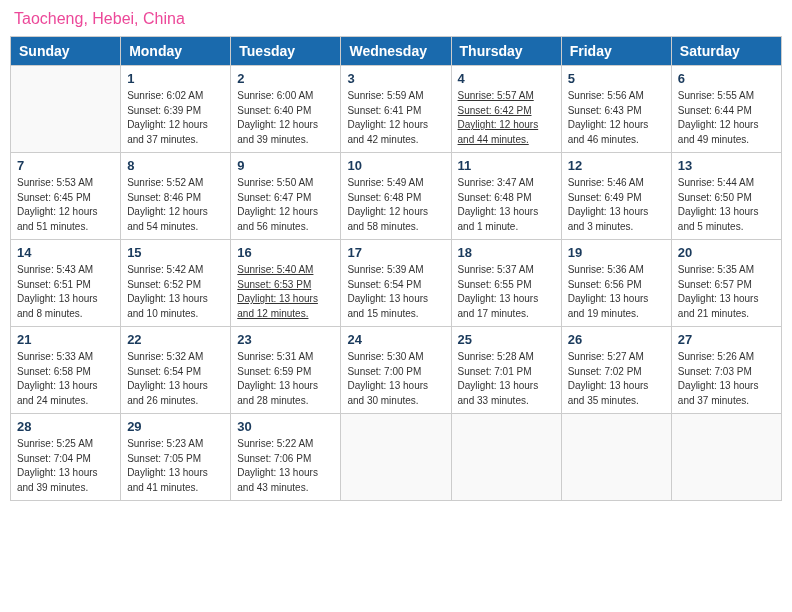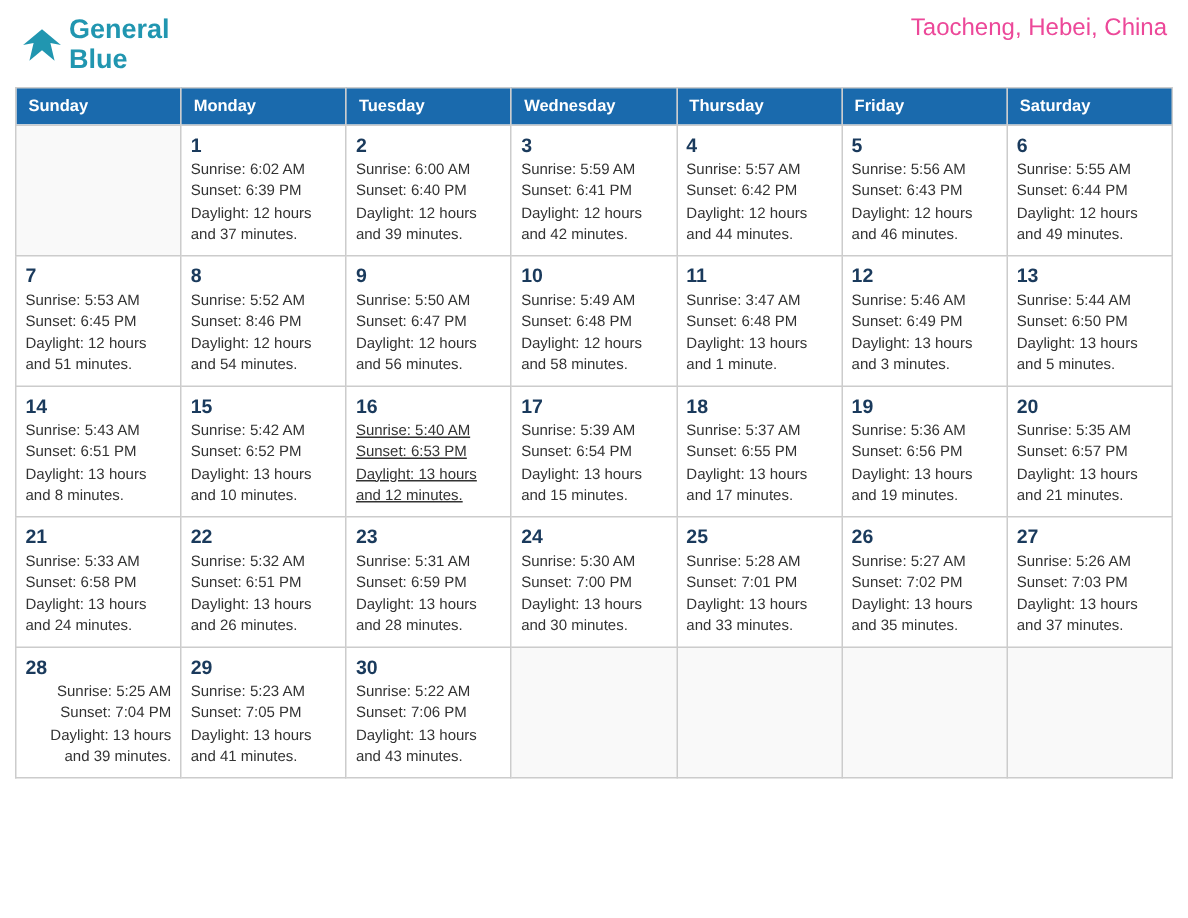--- a/index.html
+++ b/index.html
@@ -48,21 +48,21 @@
       color: #ec4899;
     }
     .calendar {
       width: 100%;
       border-collapse: collapse;
       border: 1px solid #ccc;
     }
     .calendar th {
       background-color: #1a6aad;
       color: #fff;
-      font-size: 11px;
+      font-size: 14px;
       font-weight: bold;
       padding: 6px 8px;
       text-align: left;
       border: 1px solid #ccc;
     }
     .calendar td {
       border: 1px solid #ccc;
       vertical-align: top;
       padding: 5px 6px;
       font-size: 11px;
@@ -83,29 +83,20 @@
       line-height: 1.45;
     }
     .empty-cell {
       background: #f9f9f9;
     }
   </style>
 </head>
 <body>
 
 <div class="header">
-  <div class="logo">
-    <svg class="logo-bird" viewBox="0 0 40 40">
-      <polygon points="20,5 38,20 28,18 32,35 20,25 8,35 12,18 2,20" fill="#2196b0"></polygon>
-    </svg>
-    <div class="logo-text">
-      <div><span>General</span></div>
-      <div><span style="color:#2196b0">Blue</span></div>
-    </div>
-  </div>
   <div class="title-block">
     <div class="subtitle">Taocheng, Hebei, China</div>
   </div>
 </div>
 
 <table class="calendar">
   <thead>
     <tr>
     <th>Sunday</th>
         <th>Monday</th>
@@ -135,21 +126,21 @@
         </td>
         <td>
           <span class="day-num">3</span>
           <div class="day-info" style="white-space: pre-line;">Sunrise: 5:59 AM
 Sunset: 6:41 PM
 Daylight: 12 hours
 and 42 minutes.</div>
         </td>
         <td>
           <span class="day-num">4</span>
-          <div class="day-info" style="white-space: pre-line;">Sunrise: 5:57 AM
+          <div class="day-info" style="white-space: pre-line; text-decoration: underline;">Sunrise: 5:57 AM
 Sunset: 6:42 PM
 Daylight: 12 hours
 and 44 minutes.</div>
         </td>
         <td>
           <span class="day-num">5</span>
           <div class="day-info" style="white-space: pre-line;">Sunrise: 5:56 AM
 Sunset: 6:43 PM
 Daylight: 12 hours
 and 46 minutes.</div>
@@ -268,21 +259,21 @@
         <td>
           <span class="day-num">21</span>
           <div class="day-info" style="white-space: pre-line;">Sunrise: 5:33 AM
 Sunset: 6:58 PM
 Daylight: 13 hours
 and 24 minutes.</div>
         </td>
         <td>
           <span class="day-num">22</span>
           <div class="day-info" style="white-space: pre-line;">Sunrise: 5:32 AM
-Sunset: 6:51 PM
+Sunset: 6:54 PM
 Daylight: 13 hours
 and 26 minutes.</div>
         </td>
         <td>
           <span class="day-num">23</span>
           <div class="day-info" style="white-space: pre-line;">Sunrise: 5:31 AM
 Sunset: 6:59 PM
 Daylight: 13 hours
 and 28 minutes.</div>
         </td>
@@ -311,21 +302,21 @@
           <span class="day-num">27</span>
           <div class="day-info" style="white-space: pre-line;">Sunrise: 5:26 AM
 Sunset: 7:03 PM
 Daylight: 13 hours
 and 37 minutes.</div>
         </td>
       </tr>
       <tr>
         <td>
           <span class="day-num">28</span>
-          <div class="day-info" style="white-space: pre-line; text-align: right;">Sunrise: 5:25 AM
+          <div class="day-info" style="white-space: pre-line;">Sunrise: 5:25 AM
 Sunset: 7:04 PM
 Daylight: 13 hours
 and 39 minutes.</div>
         </td>
         <td>
           <span class="day-num">29</span>
           <div class="day-info" style="white-space: pre-line;">Sunrise: 5:23 AM
 Sunset: 7:05 PM
 Daylight: 13 hours
 and 41 minutes.</div>

